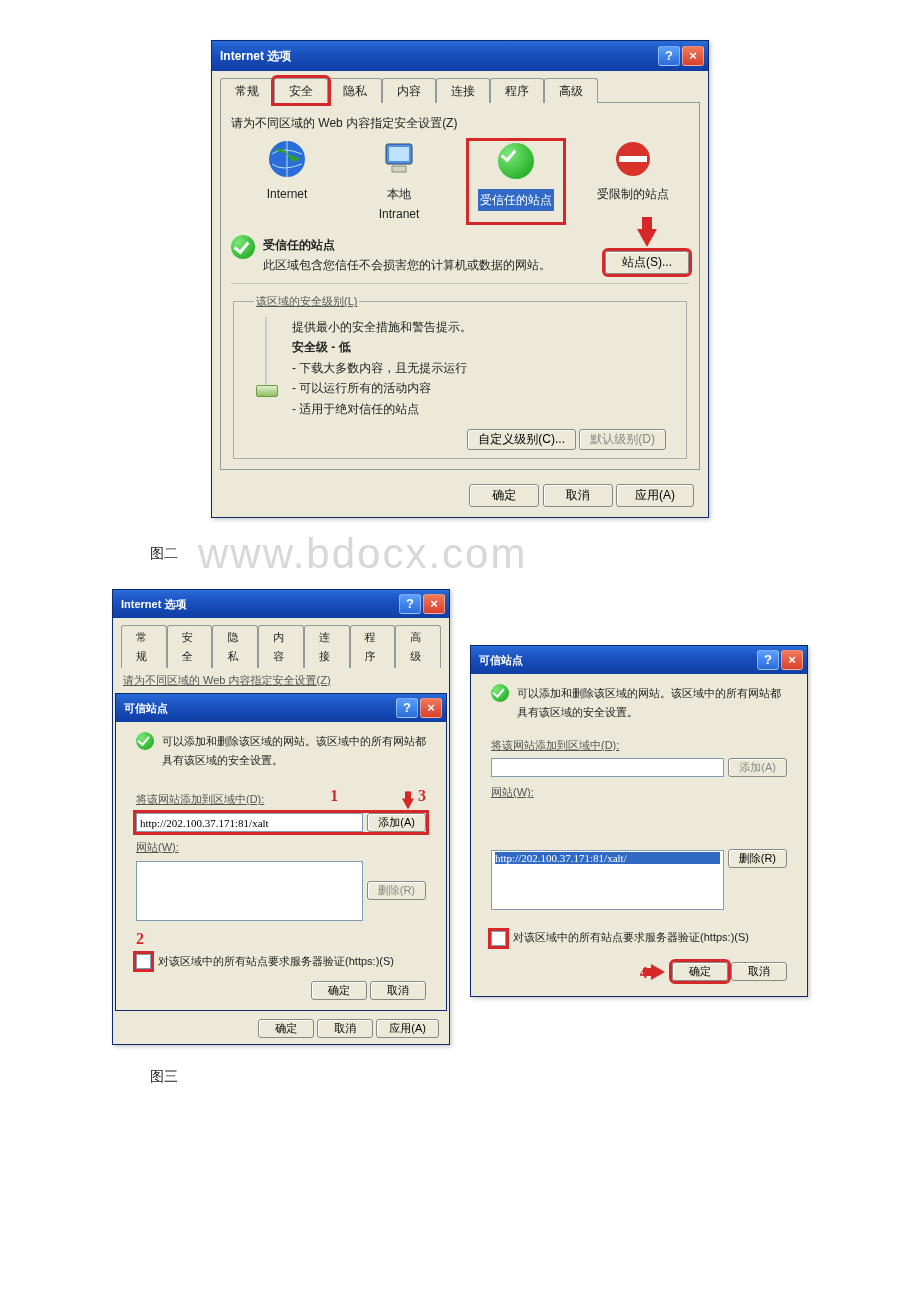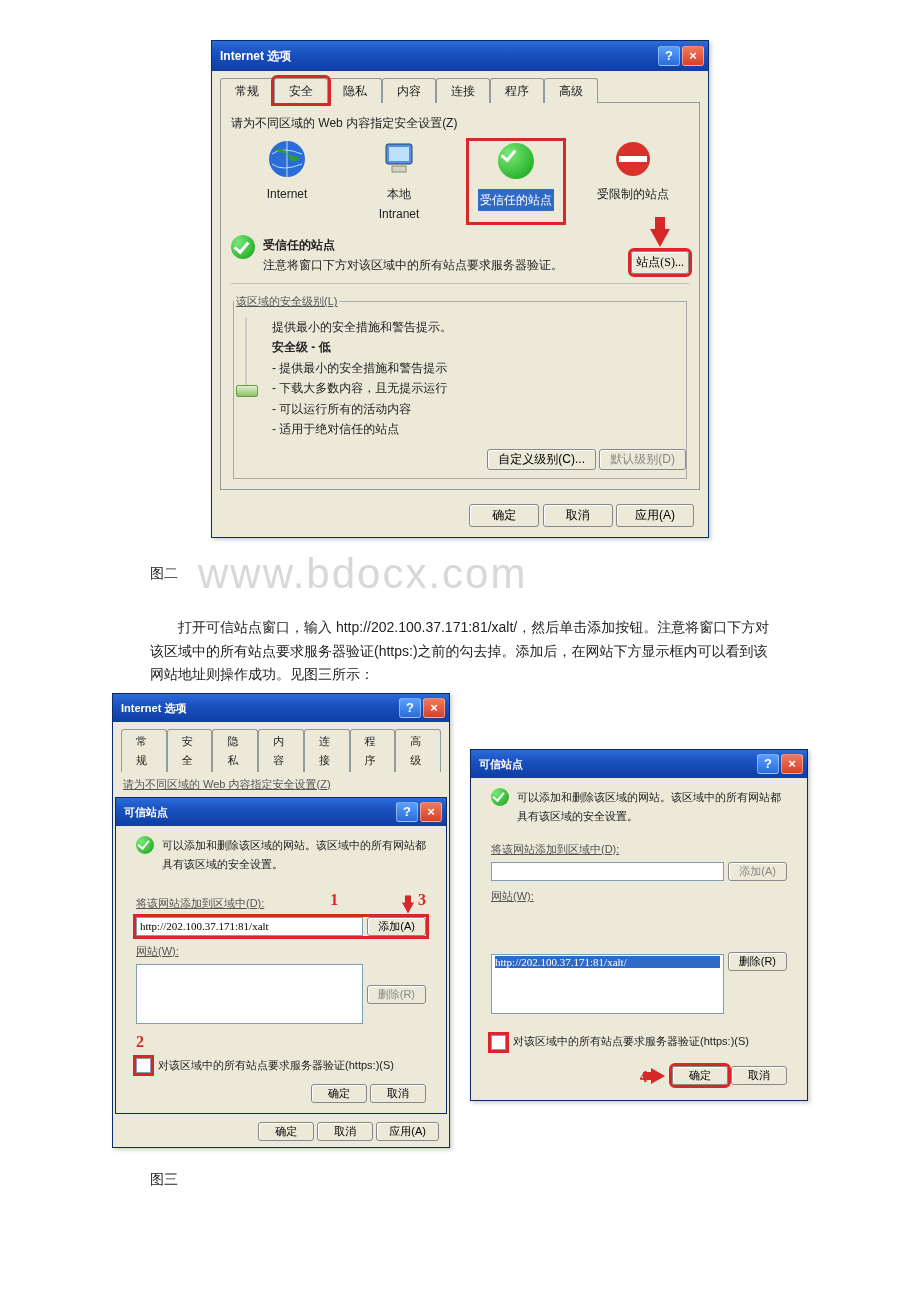--- a/index.html
+++ b/index.html
@@ -54,21 +54,21 @@
     background: #ece9d8;
     border: 1px solid #888;
     border-radius: 3px;
     padding: 1px 10px;
     font: 11px Tahoma, SimSun, Arial, sans-serif;
     cursor: pointer;
     box-shadow: inset 1px 1px 0 #fff;
   }
   .xp-btn.disabled { color: #888; }
   .link-ul { text-decoration: underline; color: #555; cursor: pointer; }
-  .fieldset { border: 1px solid #aaa; padding: 6px 0 8px; margin-top: 8px; }
+  .fieldset { border: 1px solid #aaa; padding: 6px 20px 8px; margin-top: 8px; }
   .fieldset legend { color: #555; font-size: 11px; }
 
   
   .d1 { width: 496px; font-size: 12px; }
   .d1 .xp-btn { font-size: 12px; }
   .d1 .titlebar { height: 22px; }
   .tab-row {
     display: flex;
     position: relative;
     padding: 6px 8px 0;
@@ -258,38 +258,37 @@
             <rect x="7" y="18" width="28" height="6" fill="#fff"></rect>
           </svg>
           <div class="zone-lbl">受限制的站点</div>
         </div>
       </div>
 
       <div class="trust-row" style="position:relative;">
         <div class="green-check"></div>
         <div class="txt">
           <b>受信任的站点</b><br>
-          <span>注意将窗口下方对该区域中的所有站点要求服务器验证。</span>
+          <span>此区域包含您信任不会损害您的计算机或数据的网站。</span>
         </div>
         <div style="text-align:center;">
           <div class="red-arrow-down" style="margin:-6px auto 4px;"></div>
-          <button class="xp-btn sel-frame-thin" style="padding:2px 4px;font-family:Liberation Serif, serif;">站点(S)...</button>
+          <button class="xp-btn sel-frame-thin" style="padding:2px 16px;">站点(S)...</button>
         </div>
       </div>
 
       <fieldset class="fieldset">
         <legend><span class="link-ul">该区域的安全级别(L)</span></legend>
         <div style="display:flex; gap:14px;">
           <div class="slider">
                 <div class="thumb"></div>
               </div>
           <div style="flex:1;font-size:12px;">
             <div>提供最小的安全措施和警告提示。</div>
             <b>安全级 - 低</b>
-            <div>- 提供最小的安全措施和警告提示</div>
             <div>- 下载大多数内容，且无提示运行</div>
             <div>- 可以运行所有的活动内容</div>
             <div>- 适用于绝对信任的站点</div>
           </div>
         </div>
         <div style="text-align:right; margin-top:10px;">
           <button class="xp-btn">自定义级别(C)...</button>
           <button class="xp-btn disabled">默认级别(D)</button>
         </div>
       </fieldset>
@@ -301,21 +300,20 @@
       <button class="xp-btn" style="padding:2px 18px;">应用(A)</button>
     </div>
   </div>
 </div>
 
 <div style="display:flex;align-items:center;">
   <div class="cap">图二</div>
   <div class="watermark">www.bdocx.com</div>
 </div>
 
-<p class="para">打开可信站点窗口，输入 http://202.100.37.171:81/xalt/，然后单击添加按钮。注意将窗口下方对该区域中的所有站点要求服务器验证(https:)之前的勾去掉。添加后，在网站下方显示框内可以看到该网站地址则操作成功。见图三所示：</p>
 
 <div class="d23-row">
 
   <div class="dialog d2">
     <div class="titlebar">
       <span>Internet 选项</span>
       <span class="spacer"></span>
       <span class="ctlbtn help-btn">?</span>
       <span class="ctlbtn close-btn">×</span>
     </div>

